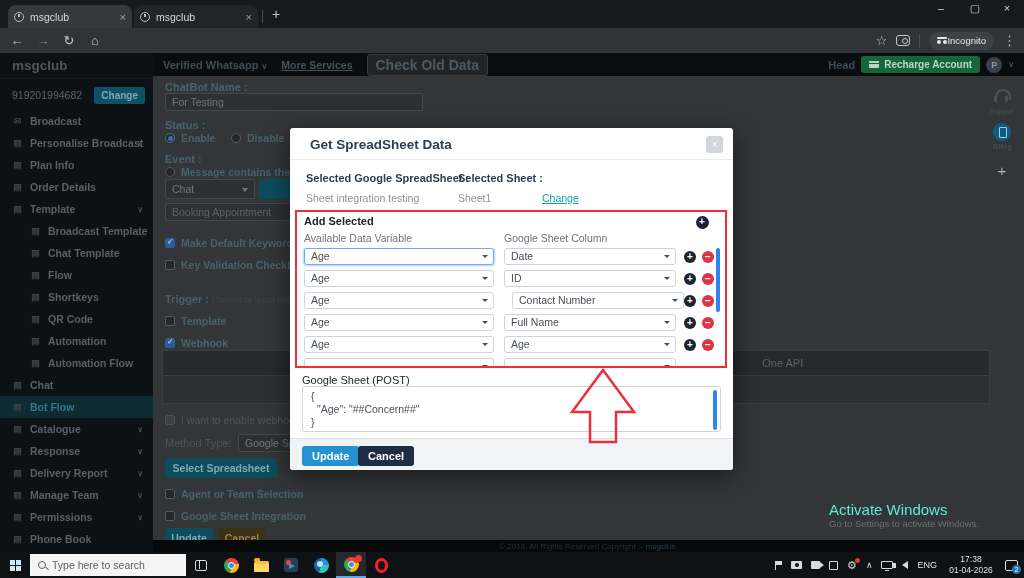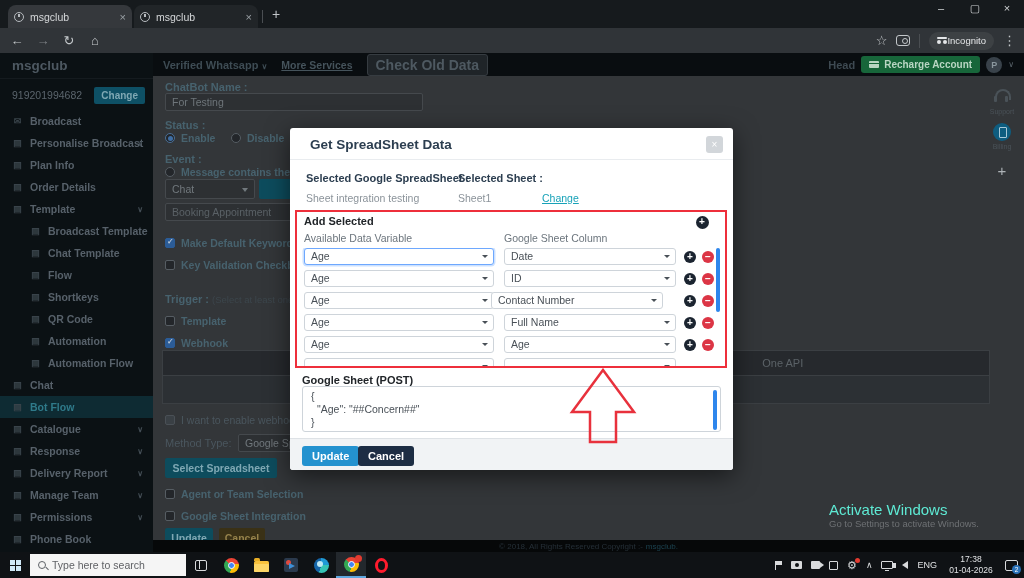--- a/index.html
+++ b/index.html
@@ -118,21 +118,21 @@
   .mc::before{content:"−";position:absolute;left:0;top:0;width:12px;height:12px;line-height:11px;text-align:center;color:#fff;font-size:10px;font-weight:bold}
   .addvar-plus{position:absolute;right:16px;top:4px;width:13px;height:13px}
   .colhdr{position:absolute;top:20px;font-size:10.5px;color:#6c757d}
   .vrows{position:absolute;left:0;top:36px;width:428px;height:118px;overflow:hidden}
   .vrow{position:absolute;left:0;width:428px;height:17px}
   .msel{position:absolute;height:17px;border:1px solid #ced4da;border-radius:3px;background:#fff;font-size:10.5px;color:#495057;line-height:15px;padding-left:6px}
   .msel::after{content:"";position:absolute;right:5px;top:6px;border-left:3px solid transparent;border-right:3px solid transparent;border-top:3.5px solid #495057}
   .msel.focus{border-color:#6ea8fe;box-shadow:0 0 0 1.5px rgba(110,168,254,.35)}
   .rowic{position:absolute;top:2.5px}
   .vscroll{position:absolute;right:5px;top:36px;width:4px;height:64px;background:#2e86ec;border-radius:2px}
-  .postlbl{position:absolute;left:12px;top:246px;font-size:11px;font-weight:bold;color:#212529}
+  .postlbl{position:absolute;left:12px;top:246px;font-size:11px;font-weight:normal;color:#212529}
   .postbox{position:absolute;left:12px;top:258px;width:419px;height:46px;border:1px solid #ced4da;border-radius:3px;padding:3px 10px 0 8px}
   .postbox div{font-size:10.5px;color:#495057;line-height:13px}
   .postbox .ind{padding-left:6px}
   .postscroll{position:absolute;right:3px;top:3px;width:4px;height:40px;background:#2e86ec;border-radius:2px}
   .mfoot{position:absolute;left:0;top:310px;width:443px;height:32px;background:#f1f3f5;border-top:1px solid #dee2e6;border-radius:0 0 3px 3px}
   .mupdate{position:absolute;left:12px;top:7px;background:#2492cf;color:#fff;font-size:11px;font-weight:bold;border-radius:3px;padding:4px 10px}
   .mcancel{position:absolute;left:68px;top:7px;background:#1d2d44;color:#fff;font-size:11px;font-weight:bold;border-radius:3px;padding:4px 10px}
   .redarrow{position:absolute;left:276px;top:240px;z-index:5}
 
   
@@ -435,21 +435,21 @@
           <span class="mc rowic" style="left:405px"></span>
         </div>
         <div class="vrow" style="top:22px">
           <span class="msel" style="left:7px;width:190px">Age</span>
           <span class="msel" style="left:207px;width:172px">ID</span>
           <span class="pc rowic" style="left:387px"></span>
           <span class="mc rowic" style="left:405px"></span>
         </div>
         <div class="vrow" style="top:44px">
           <span class="msel" style="left:7px;width:190px">Age</span>
-          <span class="msel" style="left:194px;width:172px">Contact Number</span>
+          <span class="msel" style="left:215px;width:172px">Contact Number</span>
           <span class="pc rowic" style="left:387px"></span>
           <span class="mc rowic" style="left:405px"></span>
         </div>
         <div class="vrow" style="top:66px">
           <span class="msel" style="left:7px;width:190px">Age</span>
           <span class="msel" style="left:207px;width:172px">Full Name</span>
           <span class="pc rowic" style="left:387px"></span>
           <span class="mc rowic" style="left:405px"></span>
         </div>
         <div class="vrow" style="top:88px">

